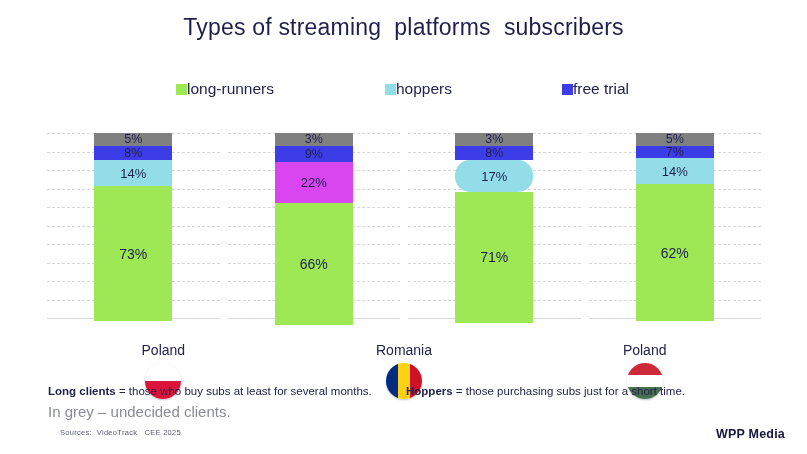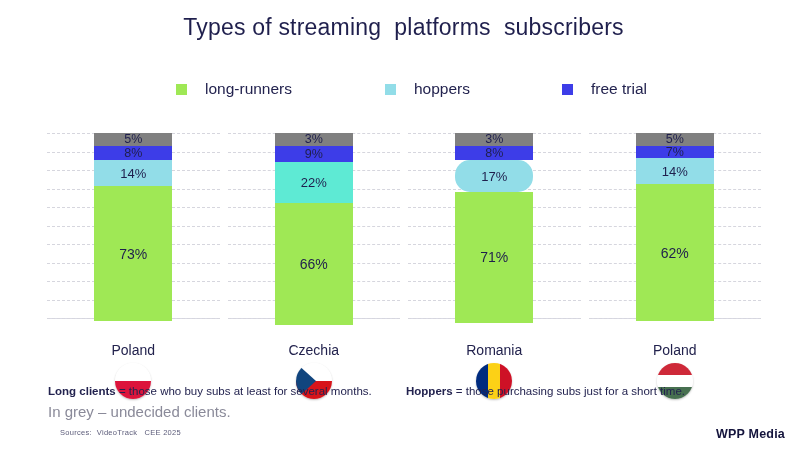--- a/index.html
+++ b/index.html
@@ -34,21 +34,21 @@
     position: absolute;
     top: 80px;
     left: 120px;
     width: 567px;
     height: 22px;
   }
   .legend-item {
     position: absolute;
     display: flex;
     align-items: center;
-    gap: 18px;
+    gap: 0;
     font-size: 15.5px;
     color: #23234f;
     white-space: nowrap;
   }
   .legend-item.i0 { left: 56px; }
   .legend-item.i1 { left: 265px; }
   .legend-item.i2 { left: 442px; }
   .legend-swatch {
     width: 11px;
     height: 11px;
@@ -260,21 +260,21 @@
         <div class="gridline" style="top: 10%;"></div>
         <div class="gridline" style="top: 0%;"></div>
       </div>
       <div class="bar">
         <div class="seg small" style="flex: 0 0 3%; background: rgb(128, 128, 128);">
           <span class="seg-label">3%</span>
         </div>
         <div class="seg small" style="flex: 0 0 9%; background: rgb(61, 61, 232);">
           <span class="seg-label">9%</span>
         </div>
-        <div class="seg" style="flex: 0 0 22%; background: #5eead4;">
+        <div class="seg" style="flex: 0 0 22%; background: #d946ef;">
           <span class="seg-label">22%</span>
         </div>
         <div class="seg big" style="flex: 0 0 66%; background: rgb(159, 232, 85);">
           <span class="seg-label">66%</span>
         </div>
       </div>
     </div>
     <div class="panel">
       <div class="gridlines">
         <div class="gridline" style="top: 100%;"></div>
@@ -337,28 +337,20 @@
 
 <div class="cats" id="cats">
     <div class="cat">
       <span class="cat-label">Poland</span>
       <div class="flag">
         <div class="h" style="background: rgb(255, 255, 255); top: 0%; height: 50%;"></div>
         <div class="h" style="background: rgb(220, 20, 60); top: 50%; height: 50%;"></div>
       </div>
     </div>
     <div class="cat">
-      <span class="cat-label">Czechia</span>
-      <div class="flag">
-        <div class="h" style="background: rgb(255, 255, 255); top: 0%; height: 50%;"></div>
-        <div class="h" style="background: rgb(215, 20, 26); top: 50%; height: 50%;"></div>
-        <div class="tri" style="border-left-color: rgb(17, 69, 126);"></div>
-      </div>
-    </div>
-    <div class="cat">
       <span class="cat-label">Romania</span>
       <div class="flag">
         <div class="v" style="background: rgb(0, 43, 127); left: 0%; width: 33.3333%;"></div>
         <div class="v" style="background: rgb(252, 209, 22); left: 33.3333%; width: 33.3333%;"></div>
         <div class="v" style="background: rgb(206, 17, 38); left: 66.6667%; width: 33.3333%;"></div>
       </div>
     </div>
     <div class="cat">
       <span class="cat-label">Poland</span>
       <div class="flag">

